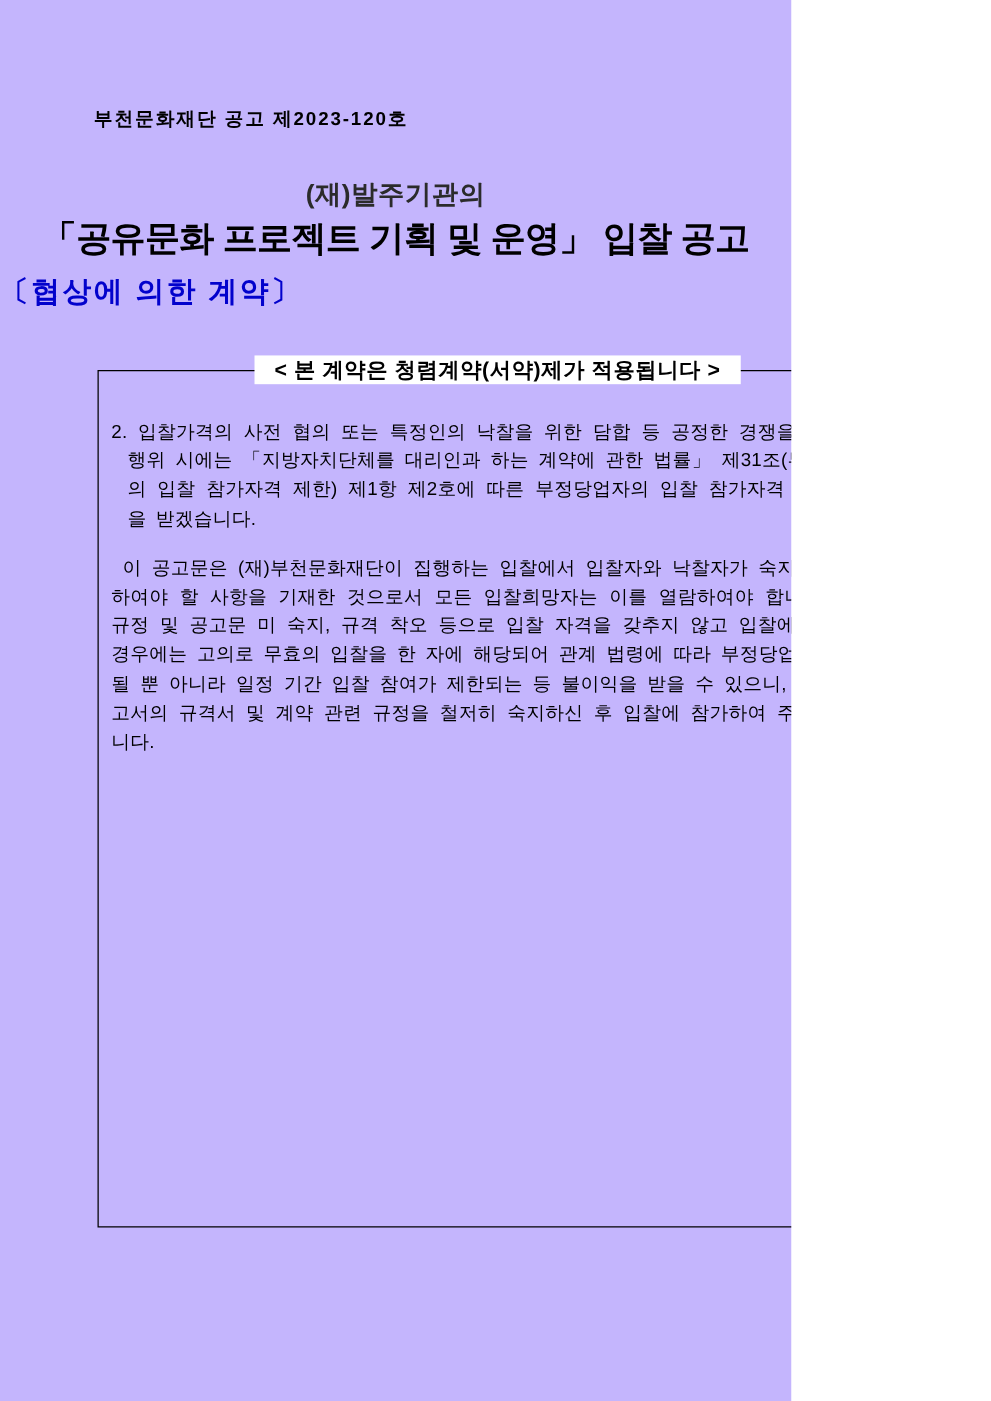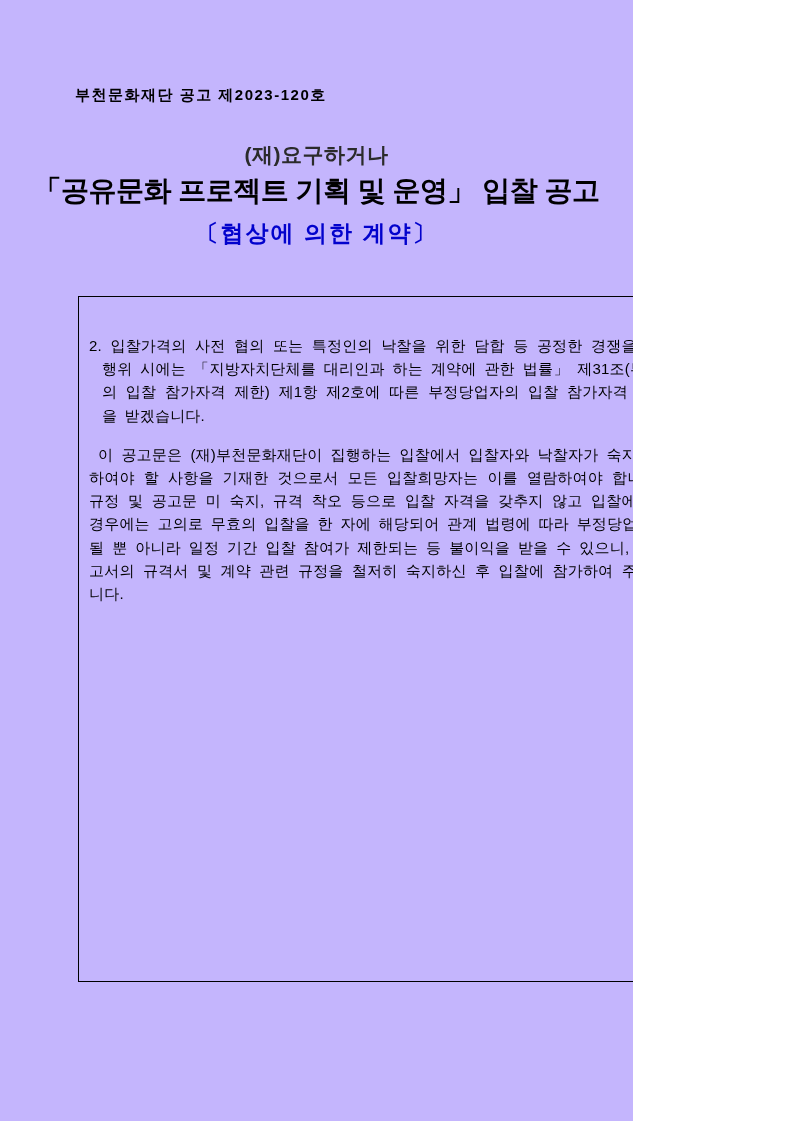--- a/index.html
+++ b/index.html
@@ -44,21 +44,20 @@
     font-size: 28px;
     font-weight: 800;
     margin: 0;
     letter-spacing: -0.5px;
   }
   .contract-type {
     position: absolute;
     left: 0;
     right: 0;
     top: 218px;
-    text-align: center;
     font-size: 23px;
     font-weight: bold;
     letter-spacing: 2px;
   }
   .pledge-box {
     position: absolute;
     left: 78px;
     top: 296px;
     width: 640px;
     height: 686px;
@@ -115,28 +114,29 @@
     text-indent: 9px;
   }
 </style>
 </head>
 <body>
 
 <div class="page">
 
   <div class="notice-no">부천문화재단 공고 제2023-120호</div>
 
-  <div class="org-title">(재)요구하거나</div>
+  <div class="org-title">(재)발주기관의</div>
 
   <h1 class="main-title">「공유문화 프로젝트 기획 및 운영」 입찰 공고</h1>
 
   <div class="contract-type" style="color: rgb(2, 2, 204);">〔협상에 의한 계약〕</div>
 
   <div class="pledge-box">
 
+    <div class="pledge-legend">&lt; 본 계약은 청렴계약(서약)제가 적용됩니다 &gt;</div>
 
 
 
 
     <p class="para item item-2">
       <span>2.</span>
       <span>입찰가격의 사전 협의 또는 특정인의 낙찰을 위한 담합 등 공정한 경쟁을 방해하는 행위 시에는 「지방자치단체를 대리인과 하는 계약에 관한 법률」 제31조(부정당업자의 입찰 참가자격 제한) 제1항 제2호에 따른 부정당업자의 입찰 참가자격 제한 처분을 받겠습니다.</span>
     </p>
 
 

